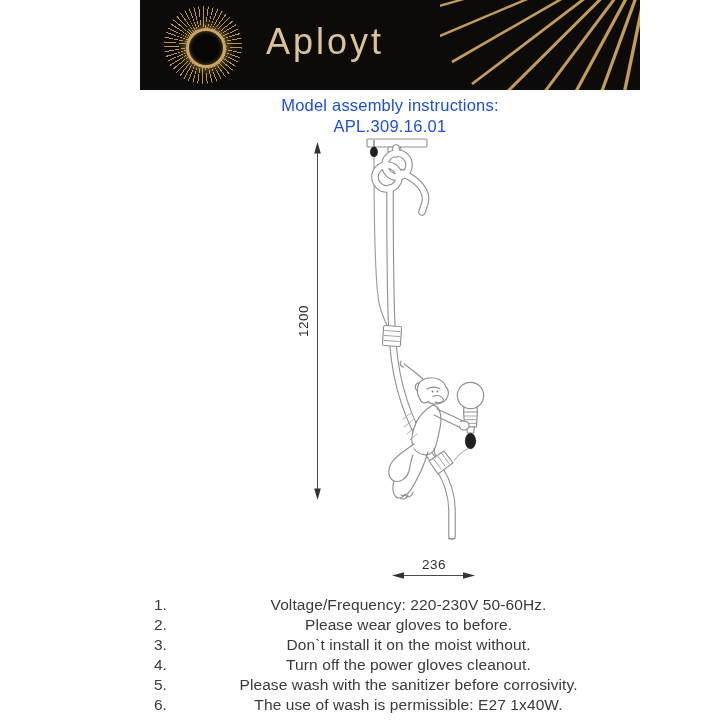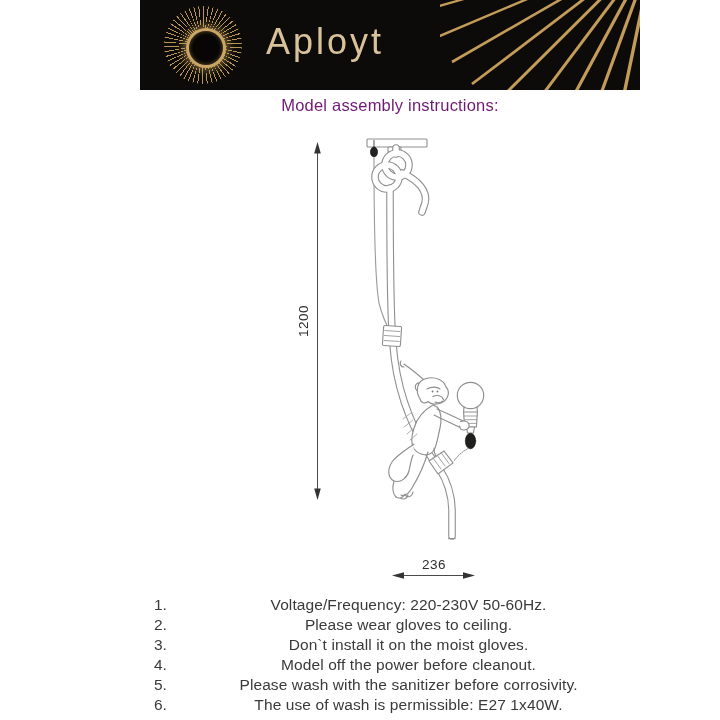--- a/index.html
+++ b/index.html
@@ -10,21 +10,21 @@
   .banner{position:absolute;left:110px;top:0;width:500px;height:90px;background:#0c0b09;overflow:hidden;}
   .sunburst{position:absolute;left:24px;top:6px;width:78px;height:78px;border-radius:50%;
     background:repeating-conic-gradient(rgba(196,156,90,0.95) 0deg 1.6deg, rgba(12,11,9,0) 1.6deg 7.2deg);}
   .sunburst-core{position:absolute;left:46px;top:28px;width:34px;height:34px;border-radius:50%;
     background:#070604;border:3px solid rgba(214,174,106,0.95);
     box-shadow:0 0 10px 2px rgba(205,165,95,0.65), inset 0 0 4px rgba(205,165,95,0.5);}
   .logotype{position:absolute;left:126px;top:21px;font-size:36px;color:#d9c299;letter-spacing:3px;font-weight:400;}
   .fan{position:absolute;right:0;top:0;}
 
   
-  .title-block{position:absolute;left:110px;top:95px;width:500px;text-align:center;color:#701a75;}
+  .title-block{position:absolute;left:110px;top:95px;width:500px;text-align:center;color:#1d4ed8;}
   .title-line{font-size:16.5px;line-height:21px;letter-spacing:0.2px;}
   .model-line{font-size:16.5px;line-height:21px;letter-spacing:0.3px;}
 
   
   .diagram{position:absolute;left:0;top:0;width:720px;height:720px;}
 
   
   .instructions{position:absolute;left:124px;top:595px;width:480px;color:#3a3a3a;}
   .instr-row{display:flex;font-size:15.5px;line-height:20px;}
   .instr-num{width:29px;flex:0 0 29px;}
@@ -50,20 +50,21 @@
         <line x1="215" y1="-55" x2="112" y2="136" stroke-width="3.2"></line>
         <line x1="215" y1="-55" x2="142" y2="146" stroke-width="3.2"></line>
         <line x1="215" y1="-55" x2="172" y2="152" stroke-width="3.4"></line>
         <line x1="215" y1="-55" x2="198" y2="155" stroke-width="3.4"></line>
       </g>
     </svg>
   </div>
 
   <div class="title-block">
     <div class="title-line">Model assembly instructions:</div>
+    <div class="model-line">APL.309.16.01</div>
   </div>
 
   <svg class="diagram" viewBox="0 0 720 720">
 
     <g stroke="#8f8f8f" fill="#ffffff" stroke-width="1.1">
       <rect x="337" y="139" width="60" height="8" rx="1"></rect>
       <rect x="358" y="147" width="13" height="5" rx="1"></rect>
     </g>
 
     <g>
@@ -179,29 +180,29 @@
     </g>
   </svg>
 
   <div class="instructions">
     <div class="instr-row">
       <span class="instr-num">1.</span>
       <span class="instr-text">Voltage/Frequency: 220-230V 50-60Hz.</span>
     </div>
     <div class="instr-row">
       <span class="instr-num">2.</span>
-      <span class="instr-text">Please wear gloves to ceiling.</span>
+      <span class="instr-text">Please wear gloves to before.</span>
     </div>
     <div class="instr-row">
       <span class="instr-num">3.</span>
-      <span class="instr-text">Don`t install it on the moist gloves.</span>
+      <span class="instr-text">Don`t install it on the moist without.</span>
     </div>
     <div class="instr-row">
       <span class="instr-num">4.</span>
-      <span class="instr-text">Model off the power before cleanout.</span>
+      <span class="instr-text">Turn off the power gloves cleanout.</span>
     </div>
     <div class="instr-row">
       <span class="instr-num">5.</span>
       <span class="instr-text">Please wash with the sanitizer before corrosivity.</span>
     </div>
     <div class="instr-row">
       <span class="instr-num">6.</span>
       <span class="instr-text">The use of wash is permissible: E27 1x40W.</span>
     </div>
   </div>

